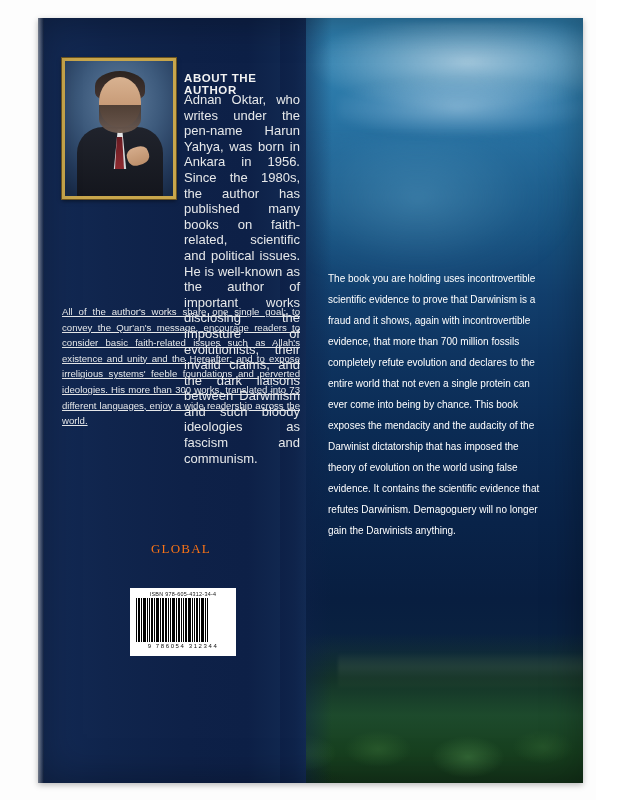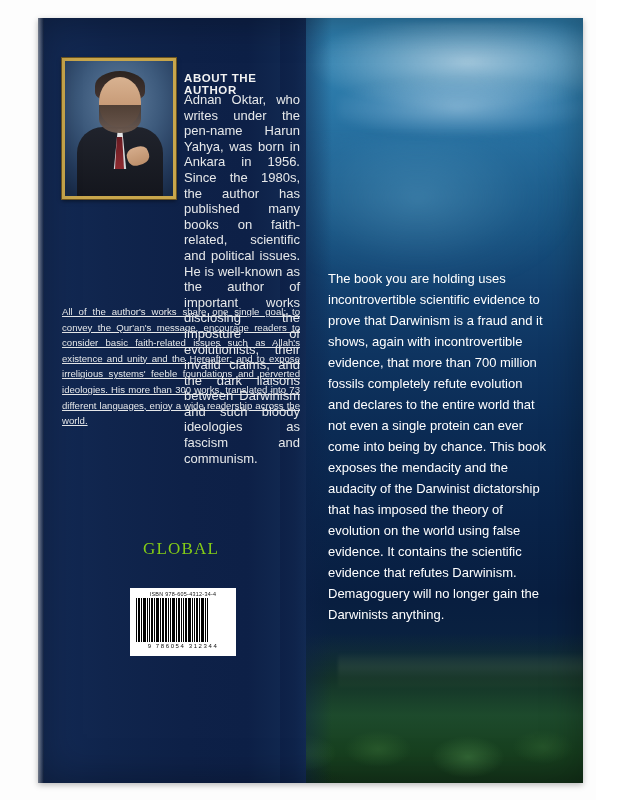--- a/index.html
+++ b/index.html
@@ -231,23 +231,23 @@
     text-align: justify;
   }
   #about-body-rest p { margin: 0 0 0 0; text-decoration: underline; }
 
   
   #publisher {
     position: absolute;
     left: 24px; top: 520px;
     width: 238px;
     text-align: center;
-    color: #84cc16;
+    color: #f97316;
     font-family: "Liberation Serif", serif;
-    font-size: 17px;
+    font-size: 13px;
     letter-spacing: 1.2px;
     line-height: 21px;
   }
 
   
   #barcode-box {
     position: absolute;
     left: 92px; top: 570px;
     width: 106px; height: 68px;
     background: #ffffff;
@@ -282,21 +282,21 @@
     margin-top: 1px;
     font-family: "Liberation Sans", sans-serif;
   }
 
   
   #blurb {
     position: absolute;
     left: 290px; top: 250px;
     width: 218px;
     color: #ffffff;
-    font-size: 13px;
+    font-size: 10px;
     line-height: 21px;
     text-align: left;
   }
   #blurb p { margin: 0; }
 
   
   #vignette {
     position: absolute;
     inset: 0;
     pointer-events: none;

